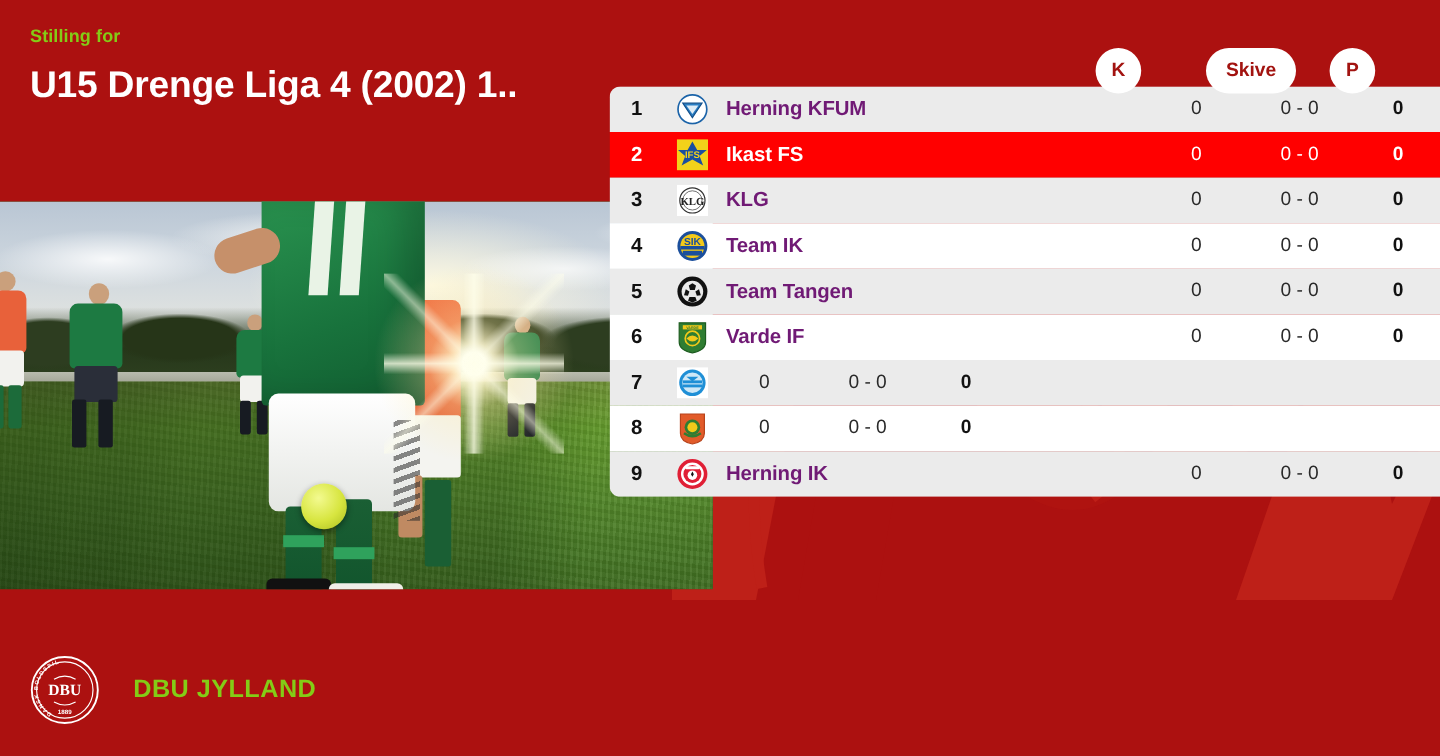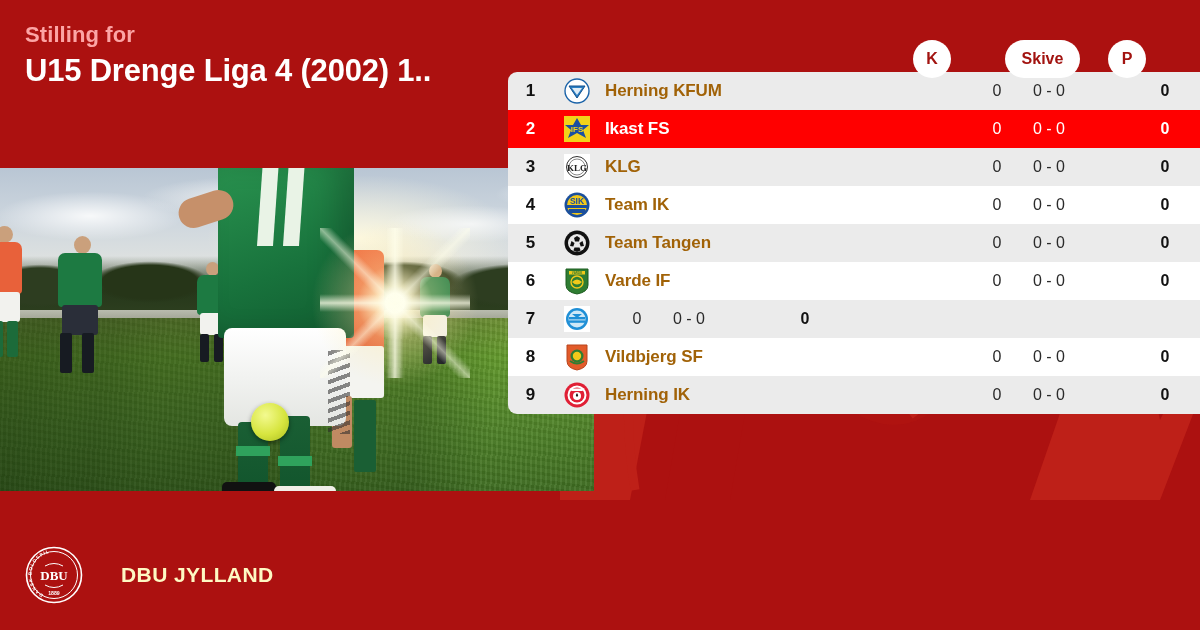--- a/index.html
+++ b/index.html
@@ -12,21 +12,21 @@
   .canvas{position:relative;width:1200px;height:630px;overflow:hidden;background:#AC1110;}
 
   
   .watermark{position:absolute;left:560px;top:300px;width:760px;height:210px;overflow:hidden;opacity:1;pointer-events:none;}
   .wm-svg{position:absolute;left:0;top:0;}
 
   
   .header{position:absolute;left:0;top:0;width:600px;height:168px;z-index:5;}
   .kicker{
     position:absolute;left:25px;top:22px;
-    color:#fca5a5;font-size:22px;font-weight:bold;letter-spacing:.1px;
+    color:#84cc16;font-size:15px;font-weight:bold;letter-spacing:.1px;
   }
   .title{
     position:absolute;left:25px;top:50px;width:560px;
     color:#ffffff;font-size:31px;font-weight:bold;line-height:41px;letter-spacing:-.2px;
   }
   .title span{display:block;}
 
   
   .photo{
     position:absolute;left:0;top:168px;width:594px;height:323px;overflow:hidden;z-index:4;
@@ -88,41 +88,41 @@
     position:absolute;left:508px;top:72px;width:692px;height:342px;
     border-radius:9px 0 0 9px;overflow:hidden;z-index:6;
   }
   .row{position:relative;display:flex;align-items:center;height:38px;box-sizing:border-box;}
   .row.odd{background:#ebebeb;}
   .row.even{background:#ffffff;}
   .row.hl{background:#FF0000;}
   .c-rank{width:45px;text-align:center;font-size:17px;font-weight:bold;color:#111;flex:0 0 45px;}
   .c-logo{width:48px;flex:0 0 48px;display:flex;align-items:center;justify-content:center;}
   .c-logo svg{display:block;}
-  .c-team{flex:1 1 auto;font-size:17px;font-weight:bold;color:#a16207;padding-left:4px;letter-spacing:-.1px;}
+  .c-team{flex:1 1 auto;font-size:17px;font-weight:bold;color:#701a75;padding-left:4px;letter-spacing:-.1px;}
   .c-k{width:72px;flex:0 0 72px;text-align:center;font-size:16px;color:#2a2a2a;}
-  .c-score{width:100px;flex:0 0 100px;font-size:16px;color:#2a2a2a;}
+  .c-score{width:100px;flex:0 0 100px;text-align:center;font-size:16px;color:#2a2a2a;}
   .c-p{width:64px;flex:0 0 64px;text-align:center;font-size:16px;font-weight:bold;color:#111;margin-right:3px;}
   .row.hl .c-rank,.row.hl .c-team,.row.hl .c-k,.row.hl .c-score,.row.hl .c-p{color:#ffffff;}
 
   
   .badges{position:absolute;left:508px;top:40px;width:692px;height:38px;z-index:7;}
   .badge{
     position:absolute;top:0;height:38px;background:#ffffff;border-radius:19px;
     display:flex;align-items:center;justify-content:center;
     color:#A21310;font-size:16px;font-weight:bold;
   }
   .badge.k{left:405px;width:38px;}
   .badge.score{left:497px;width:75px;}
   .badge.p{left:600px;width:38px;}
 
   
   .footer{position:absolute;left:0;top:520px;width:600px;height:110px;z-index:5;display:flex;align-items:center;}
   .dbu-logo{margin-left:25px;width:58px;height:58px;flex:0 0 58px;}
-  .dbu-name{margin-left:38px;color:#fef9c3;font-size:21px;font-weight:bold;letter-spacing:.4px;}
+  .dbu-name{margin-left:28px;color:#84cc16;font-size:21px;font-weight:bold;letter-spacing:.4px;}
 </style>
 </head>
 <body>
 
 <div class="canvas">
 
   <div class="watermark">
     <svg class="wm-svg" width="760" height="210" viewBox="0 0 760 210">
       <g fill="#BE2018">
         <path d="M10 -60 L120 -60 L70 200 L-40 200 Z"></path>
@@ -346,21 +346,20 @@
     <div class="row even">
       <div class="c-rank">8</div>
       <div class="c-logo">
         <svg width="22" height="27" viewBox="0 0 22 27">
             <path d="M1 1 h20 v16 q0 7 -10 9 Q1 24 1 17 Z" fill="#e25b2a" stroke="#b8441c" stroke-width="1"></path>
             <circle cx="11" cy="12" r="6.5" fill="#2f7d32"></circle>
             <circle cx="11" cy="12" r="4.2" fill="#f2c91a"></circle>
             <path d="M4 17 q7 5 14 0" fill="none" stroke="#2f7d32" stroke-width="2"></path>
           </svg>
       </div>
-      <div class="c-team">Vildbjerg SF</div>
       <div class="c-k">0</div>
       <div class="c-score">0 - 0</div>
       <div class="c-p">0</div>
     </div>
 
     <div class="row odd">
       <div class="c-rank">9</div>
       <div class="c-logo">
         <svg width="26" height="26" viewBox="0 0 26 26">
             <circle cx="13" cy="13" r="12.5" fill="#e01f35"></circle>

